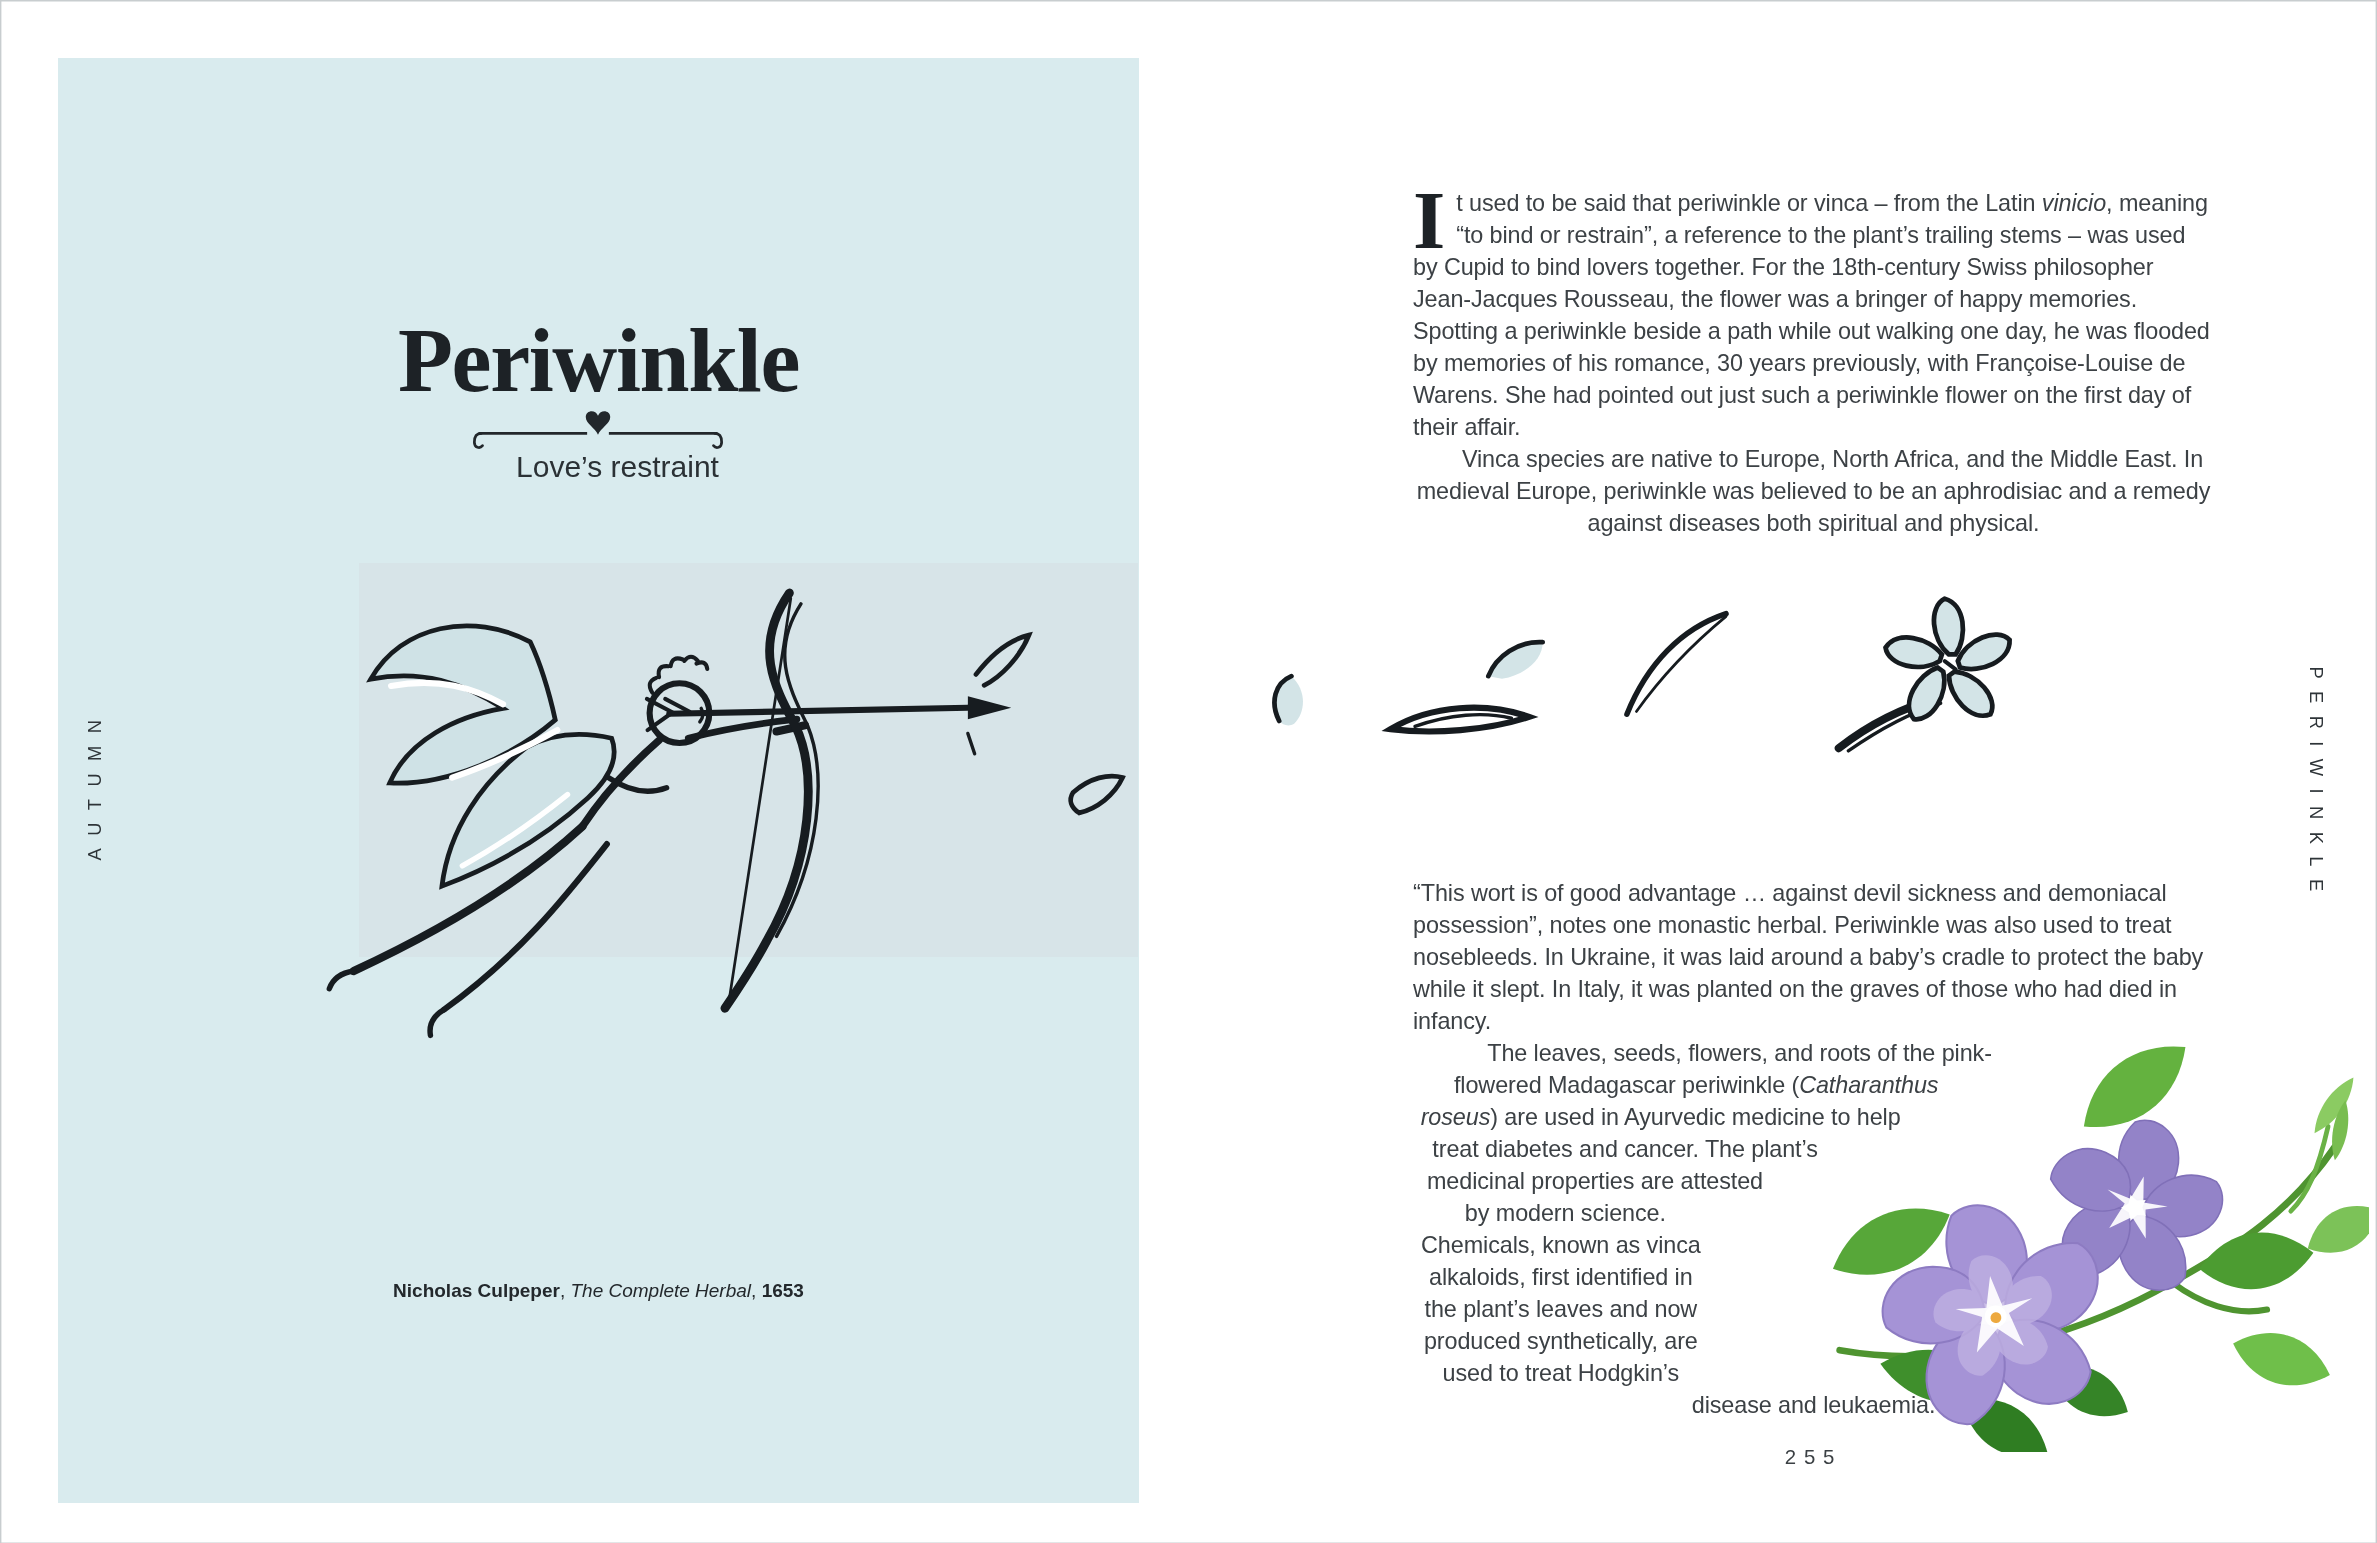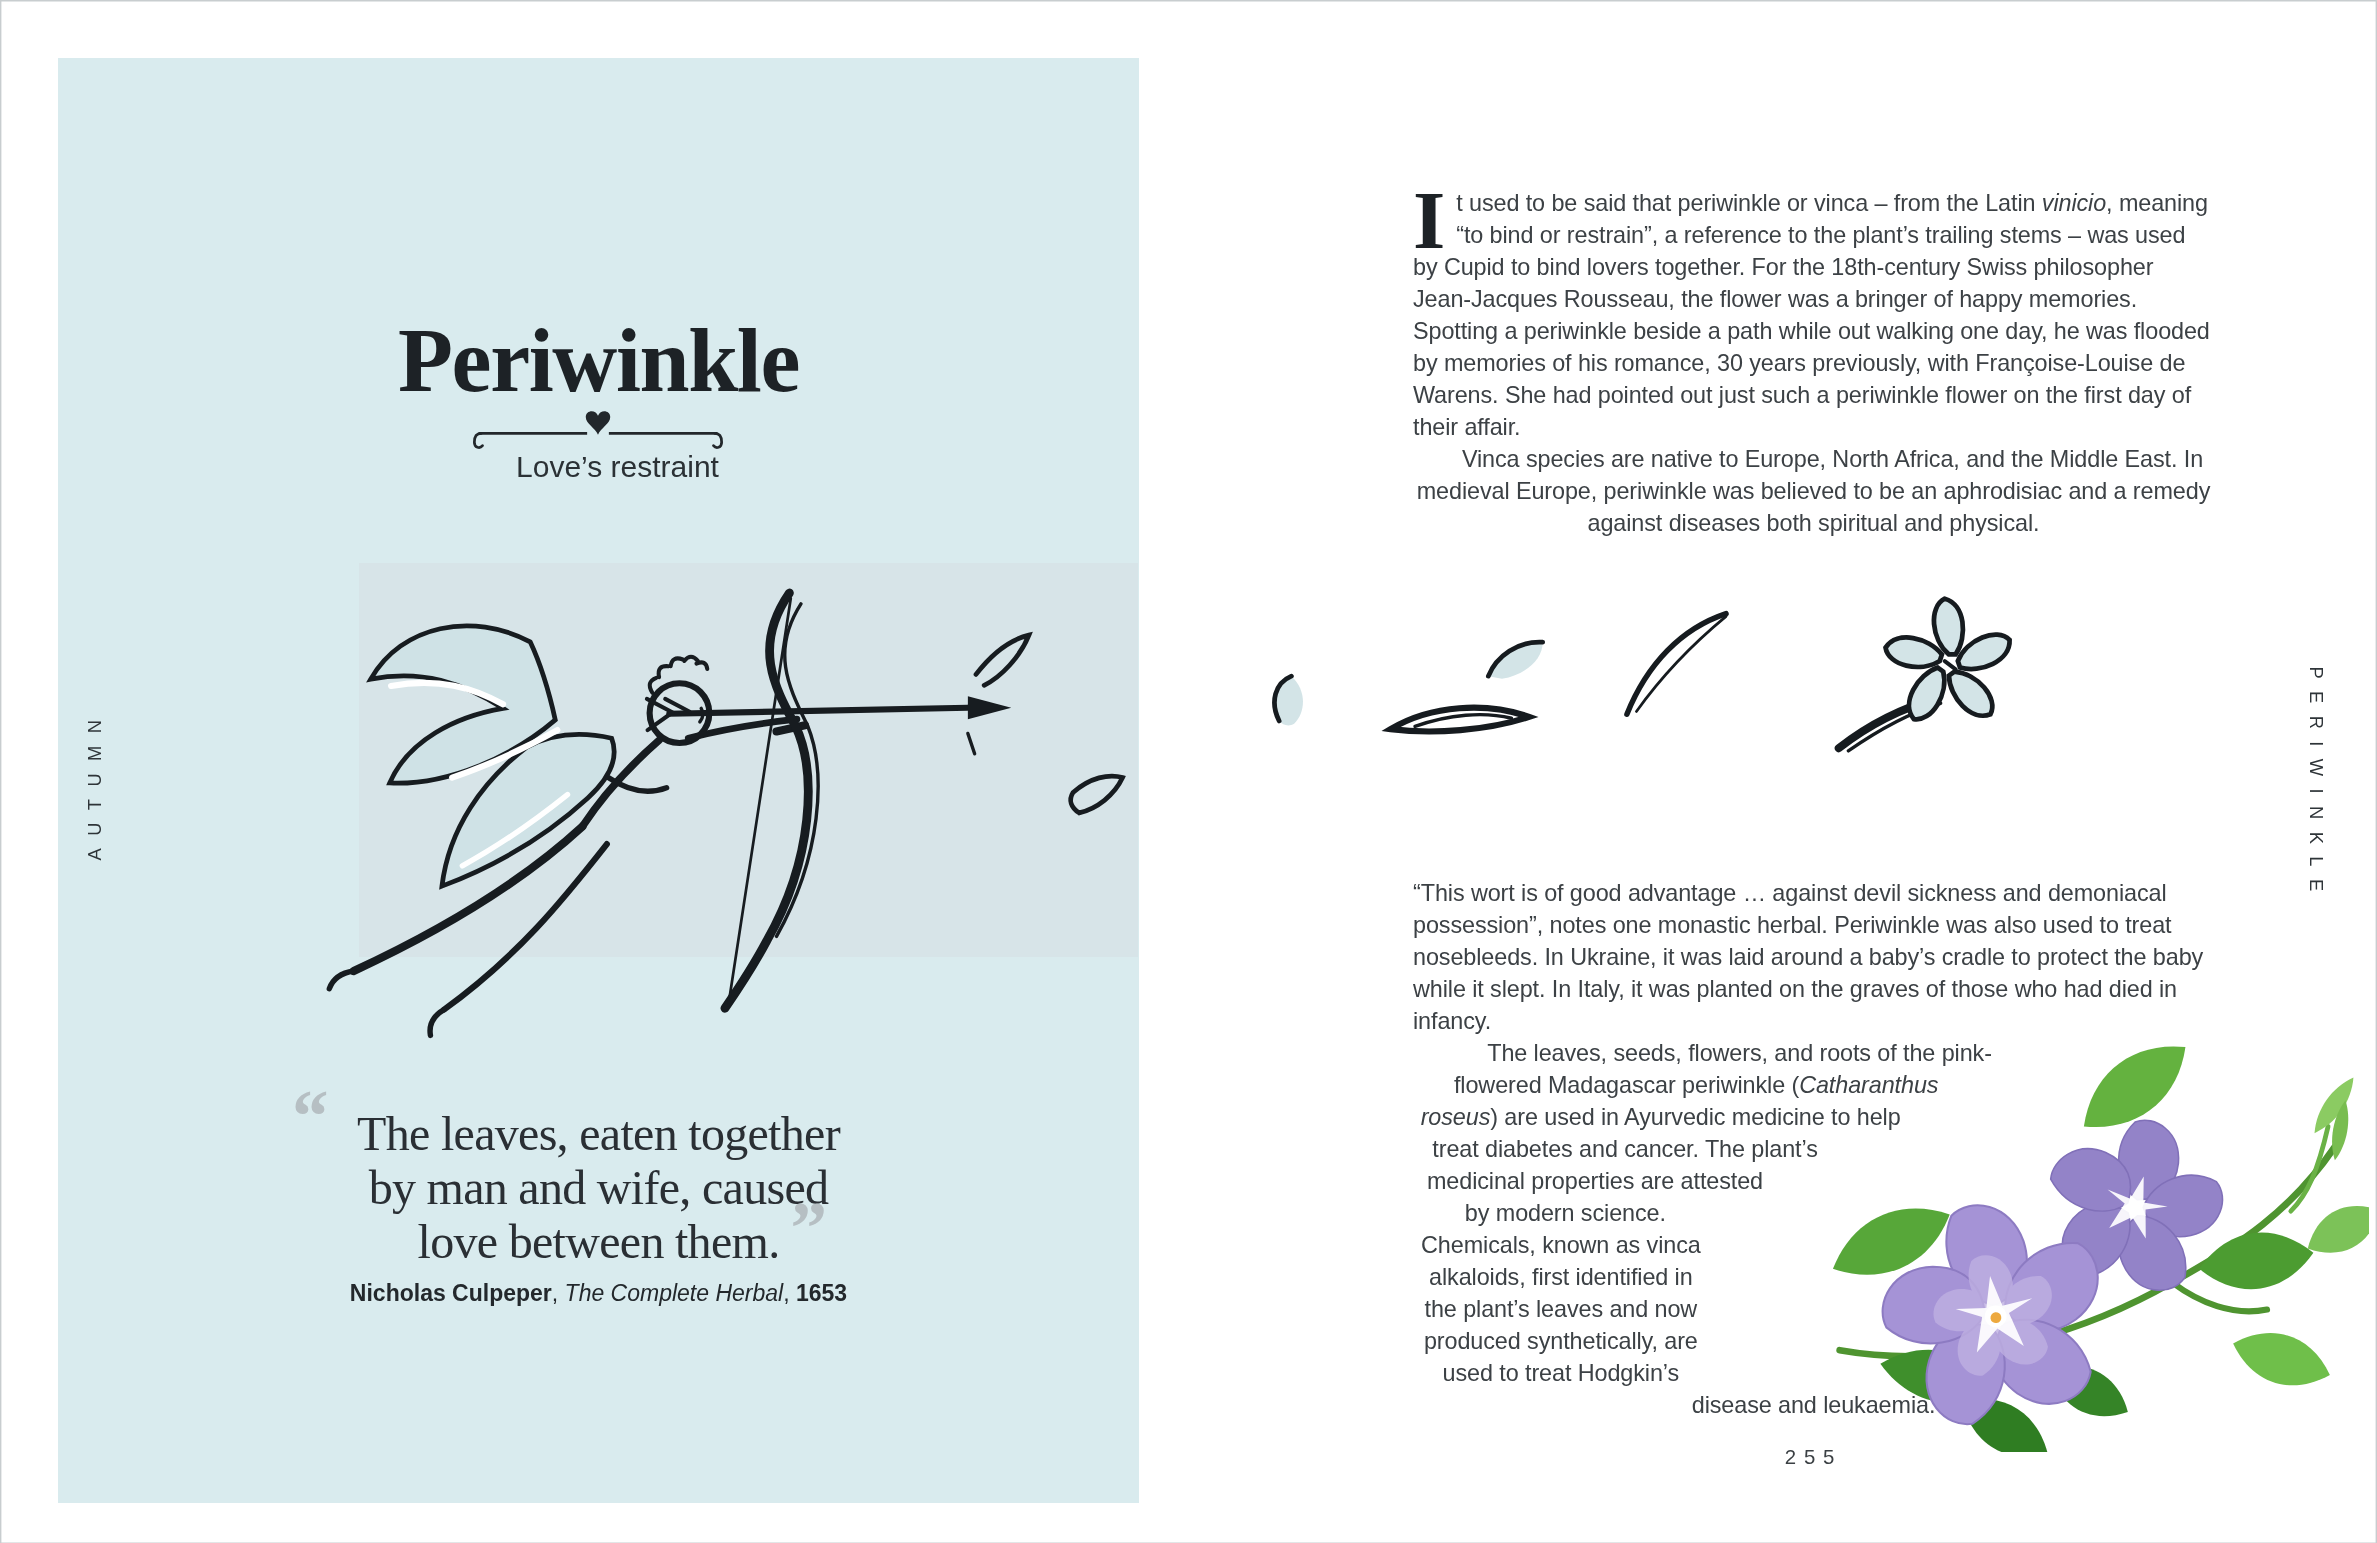--- a/index.html
+++ b/index.html
@@ -22,21 +22,21 @@
 
   .quote{position:absolute;left:0;top:1049px;width:100%;text-align:center;
          font-family:"Liberation Serif",serif;font-size:48px;line-height:54px;
          letter-spacing:-0.7px;color:#2a2f34;}
   .qmark{font-family:"Liberation Serif",serif;font-weight:700;font-size:73px;
          color:#b6bfc3;display:inline-block;width:0;overflow:visible;position:relative;line-height:0;}
   .qmark.open{left:-65px;top:-9.5px;}
   .qmark.close{left:11px;top:-5.4px;}
 
   .attribution{position:absolute;left:0;top:1222px;width:100%;text-align:center;
-               font-size:23px;color:#23282c;}
+               font-size:19px;color:#23282c;}
   .attribution .bd{font-weight:700;}
   .attribution .it{font-style:italic;}
 
   .page-num{position:absolute;font-size:20.4px;letter-spacing:0.38em;color:#3b4044;text-align:center;}
   .page-num.left{left:0;top:1386px;width:1081px;}
 
   
   .text-col{position:absolute;width:801px;}
   .text-col.intro-col{left:1413px;top:187px;}
   .text-col.lower-col{left:1413px;top:877px;}
@@ -99,25 +99,20 @@
         <line x1="739" y1="36" x2="647" y2="636" stroke-width="4"></line>
         <line x1="560" y1="206" x2="1000" y2="197" stroke-width="9"></line>
         <path d="M565,204 l-38,-20 M562,206 l-34,24 M590,203 l-36,-19" stroke-width="6"></path>
         <path d="M1000,180 L1064,197 L1000,214 Z" fill="#171c20" stroke="none"></path>
         <path d="M1012,148 C1038,114 1066,96 1090,90 C1077,122 1049,152 1024,164" stroke-width="7"></path>
         <path d="M1000,235 l10,30" stroke-width="5"></path>
         <path d="M1155,322 C1180,300 1208,294 1228,300 C1216,326 1190,346 1164,352 C1152,344 1148,333 1155,322 Z" stroke-width="7"></path>
       </g>
     </svg>
 
-    <div class="quote">
-      <div class="quote-line"><span class="qmark open">“</span><span>The leaves, eaten together</span></div>
-      <div class="quote-line">by man and wife, caused</div>
-      <div class="quote-line"><span>love between them.</span><span class="qmark close">”</span></div>
-    </div>
 
     <div class="attribution">
       <span class="bd">Nicholas Culpeper</span><span>, </span><span class="it">The Complete Herbal</span><span>, </span><span class="bd">1653</span>
     </div>
 
   </div>
 
   <div class="v-label periwinkle">PERIWINKLE</div>
 
   <section class="text-col intro-col">

